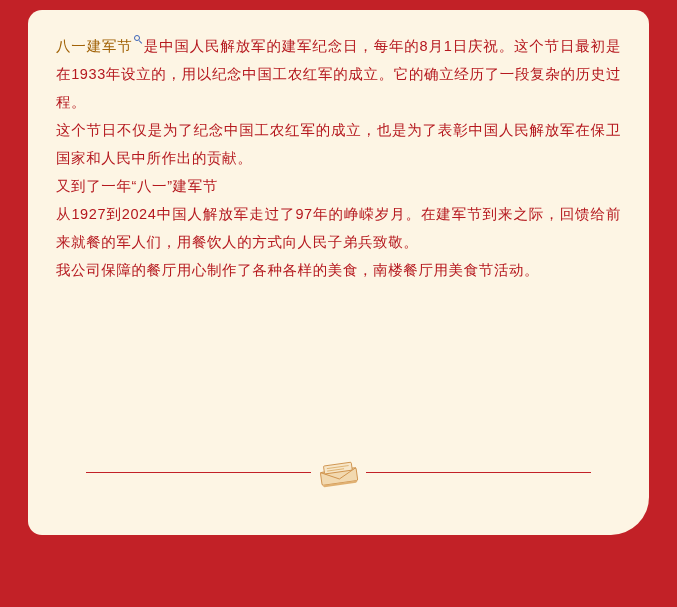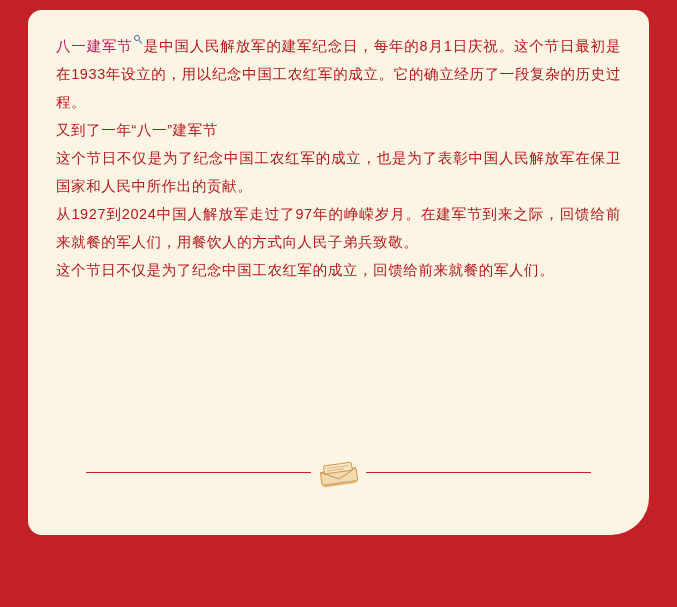--- a/index.html
+++ b/index.html
@@ -39,21 +39,21 @@
     text-justify: inter-ideograph;
   }
   .para {
     margin: 0 0 0 0;
     text-indent: 0;
   }
   .para.first {
     text-indent: 0;
   }
   .kw {
-    color: #be185d;
+    color: #a16207;
     position: relative;
     white-space: nowrap;
     margin-top: 31px;
   }
   .kw .magnifier {
     display: inline-block;
     width: 10px;
     height: 10px;
     position: relative;
     vertical-align: super;
@@ -122,27 +122,27 @@
 
 <div id="page">
 
   <div class="card">
 
     <div class="body-text">
 
       <p class="para first"><span class="kw"><span>八一建军节</span><span class="magnifier"><span class="ring"></span><span class="handle"></span></span></span><span>是中国人民解放军的建军纪念日，每年的8月1日庆祝。这个节日最初是在1933年设立的，用以纪念中国工农红军的成立。它的确立经历了一段复杂的历史过程。</span></p>
 
 
+      <p class="para">这个节日不仅是为了纪念中国工农红军的成立，也是为了表彰中国人民解放军在保卫国家和人民中所作出的贡献。</p>
+
       <p class="para">又到了一年“八一”建军节</p>
-
-      <p class="para">这个节日不仅是为了纪念中国工农红军的成立，也是为了表彰中国人民解放军在保卫国家和人民中所作出的贡献。</p>
 
       <p class="para">从1927到2024中国人解放军走过了97年的峥嵘岁月。在建军节到来之际，回馈给前来就餐的军人们，用餐饮人的方式向人民子弟兵致敬。</p>
 
-      <p class="para">这个节日不仅是为了纪念中国工农红军的成立，回馈给前来就餐的军人们。</p>
+      <p class="para">我公司保障的餐厅用心制作了各种各样的美食，南楼餐厅用美食节活动。</p>
 
     </div>
 
     <div class="divider-wrap">
       <div class="divider-line left"></div>
       <div class="divider-line right"></div>
       <div class="ornament">
         <svg width="60" height="40" viewBox="0 0 60 40" xmlns="http://www.w3.org/2000/svg">
           <g transform="rotate(-8 30 22)">
             <rect x="12" y="16" width="36" height="13" rx="1.5" fill="#f2d9b0" stroke="#c9873b" stroke-width="0.8"></rect>

